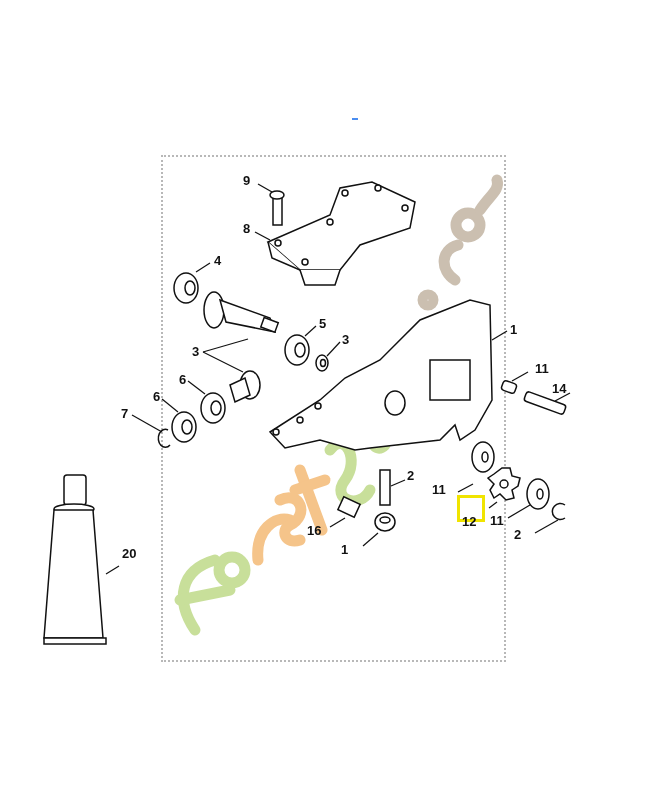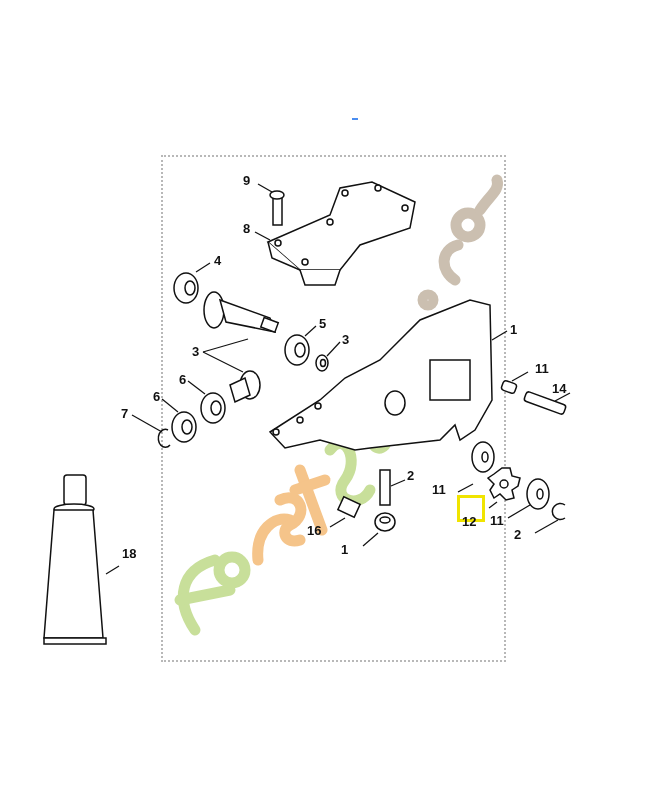--- a/index.html
+++ b/index.html
@@ -183,13 +183,13 @@
 <span class="label" style="left:535px;top:362px">11</span>
 <span class="label" style="left:552px;top:382px">14</span>
 <span class="label" style="left:407px;top:469px">2</span>
 <span class="label" style="left:432px;top:483px">11</span>
 <div class="hl" style="left:457px;top:495px;width:28px;height:27px"></div>
 <span class="label" style="left:462px;top:515px">12</span>
 <span class="label" style="left:490px;top:514px">11</span>
 <span class="label" style="left:514px;top:528px">2</span>
 <span class="label" style="left:307px;top:524px">16</span>
 <span class="label" style="left:341px;top:543px">1</span>
-<span class="label" style="left:122px;top:547px">18</span>
+<span class="label" style="left:122px;top:547px">20</span>
 
 </body></html>

